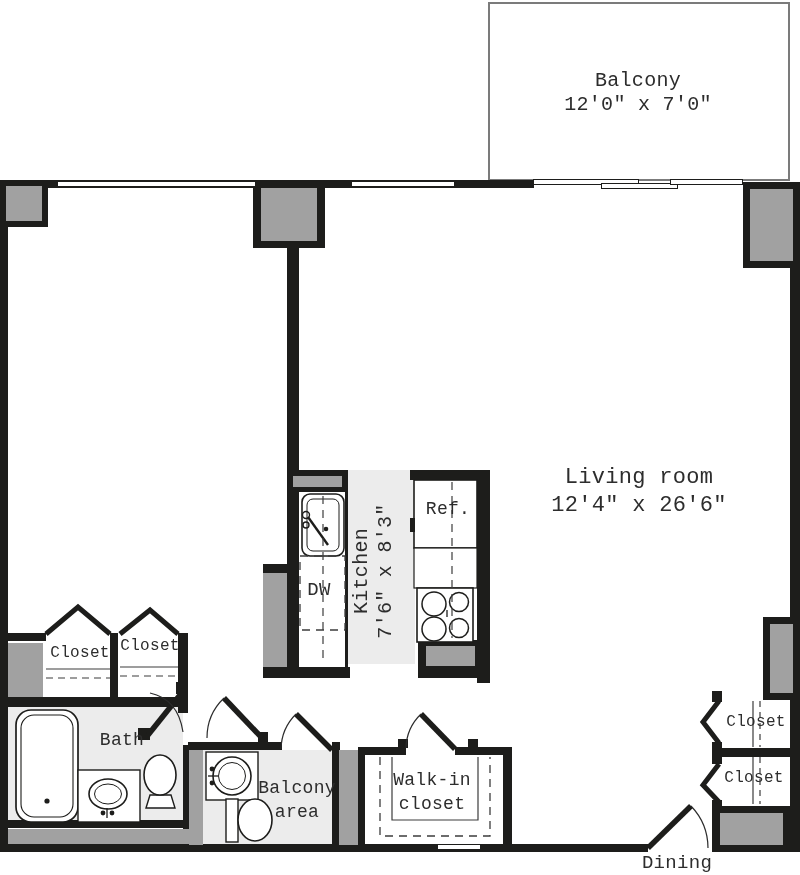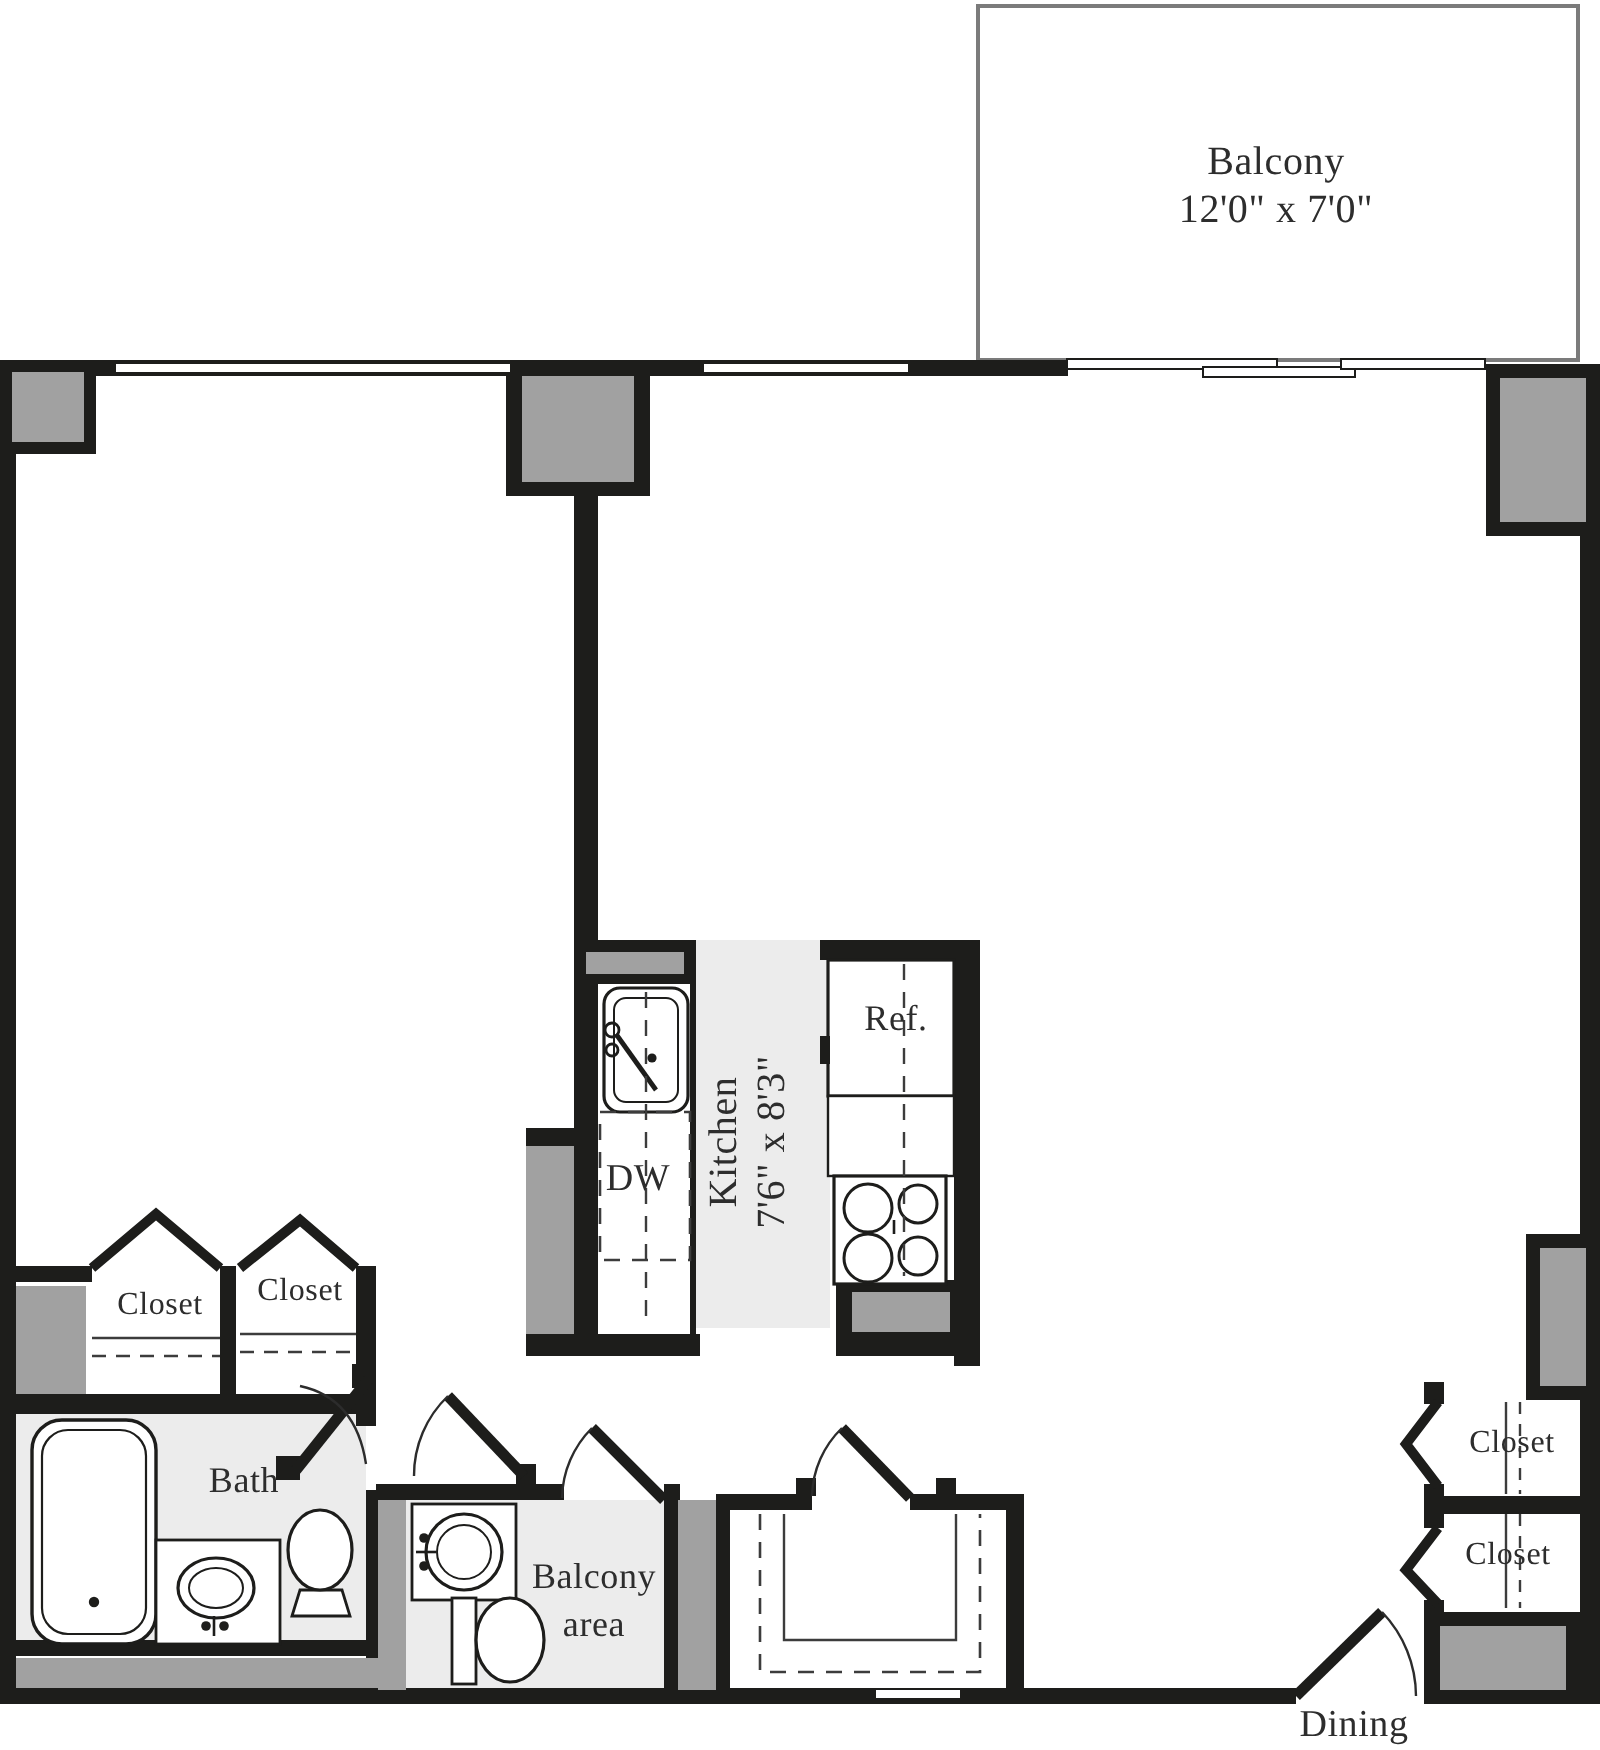--- a/index.html
+++ b/index.html
@@ -1,17 +1,17 @@
 <!DOCTYPE html>
 <html><head>
 <meta charset="utf-8">
 <style>
   html,body{margin:0;padding:0;background:#ffffff;}
   #plan{position:relative;width:800px;height:875px;background:#ffffff;overflow:hidden;
-        font-family:Liberation Serif, serif;color:#2d2d2d;}
+        font-family:Liberation Mono, monospace;color:#2d2d2d;}
   .w{position:absolute;background:#1d1d1b;z-index:30;}
   .g{position:absolute;background:#a1a1a1;z-index:31;}
   .f{position:absolute;background:#ececec;z-index:10;}
   .win{position:absolute;background:#ffffff;border-top:2px solid #1d1d1b;border-bottom:2px solid #1d1d1b;
        box-sizing:border-box;z-index:32;}
   .slide{position:absolute;background:#ffffff;border:1.3px solid #1d1d1b;box-sizing:border-box;z-index:32;}
   .balcony{position:absolute;border:2px solid #7b7b7b;box-sizing:border-box;z-index:5;background:#ffffff;}
   svg.overlay{position:absolute;left:0;top:0;z-index:40;pointer-events:none;}
   .lbl{position:absolute;z-index:50;text-align:center;white-space:nowrap;
        transform:translate(-50%,-50%);letter-spacing:.3px;}
@@ -167,28 +167,36 @@
     <circle cx="434" cy="629" r="12" fill="none" stroke="#1d1d1b" stroke-width="1.5"></circle>
     <circle cx="459" cy="628" r="9.5" fill="none" stroke="#1d1d1b" stroke-width="1.5"></circle>
     <path d="M447,610 V617" stroke="#1d1d1b" stroke-width="1.3"></path>
     <path d="M452,482 V638" stroke="#3c3c3c" stroke-width="1.2" stroke-dasharray="8 6"></path>
   </svg>
 
   <div class="lbl balc" style="left:638px;top:93px;">
     <div>Balcony</div>
     <div>12'0" x 7'0"</div>
   </div>
+  <div class="lbl room" style="left:639px;top:492px;">
+    <div>Living room</div>
+    <div>12'4" x 26'6"</div>
+  </div>
   <div class="lbl rot" style="left:374px;top:571px;">
     <div>Kitchen</div>
     <div>7'6" x 8'3"</div>
   </div>
   <div class="lbl small" style="left:122px;top:740px;">Bath</div>
   <div class="lbl small" style="left:297px;top:800px;">
     <div>Balcony</div>
     <div>area</div>
+  </div>
+  <div class="lbl small" style="left:432px;top:792px;">
+    <div>Walk-in</div>
+    <div>closet</div>
   </div>
   <div class="lbl tiny" style="left:80px;top:653px;">Closet</div>
   <div class="lbl tiny" style="left:150px;top:646px;">Closet</div>
   <div class="lbl tiny" style="left:756px;top:722px;">Closet</div>
   <div class="lbl tiny" style="left:754px;top:778px;">Closet</div>
   <div class="lbl small" style="left:319px;top:590px;font-size:19px;">DW</div>
   <div class="lbl small" style="left:448px;top:509px;">Ref.</div>
   <div class="lbl small" style="left:677px;top:863px;font-size:19px;">Dining</div>
 
 </div>

